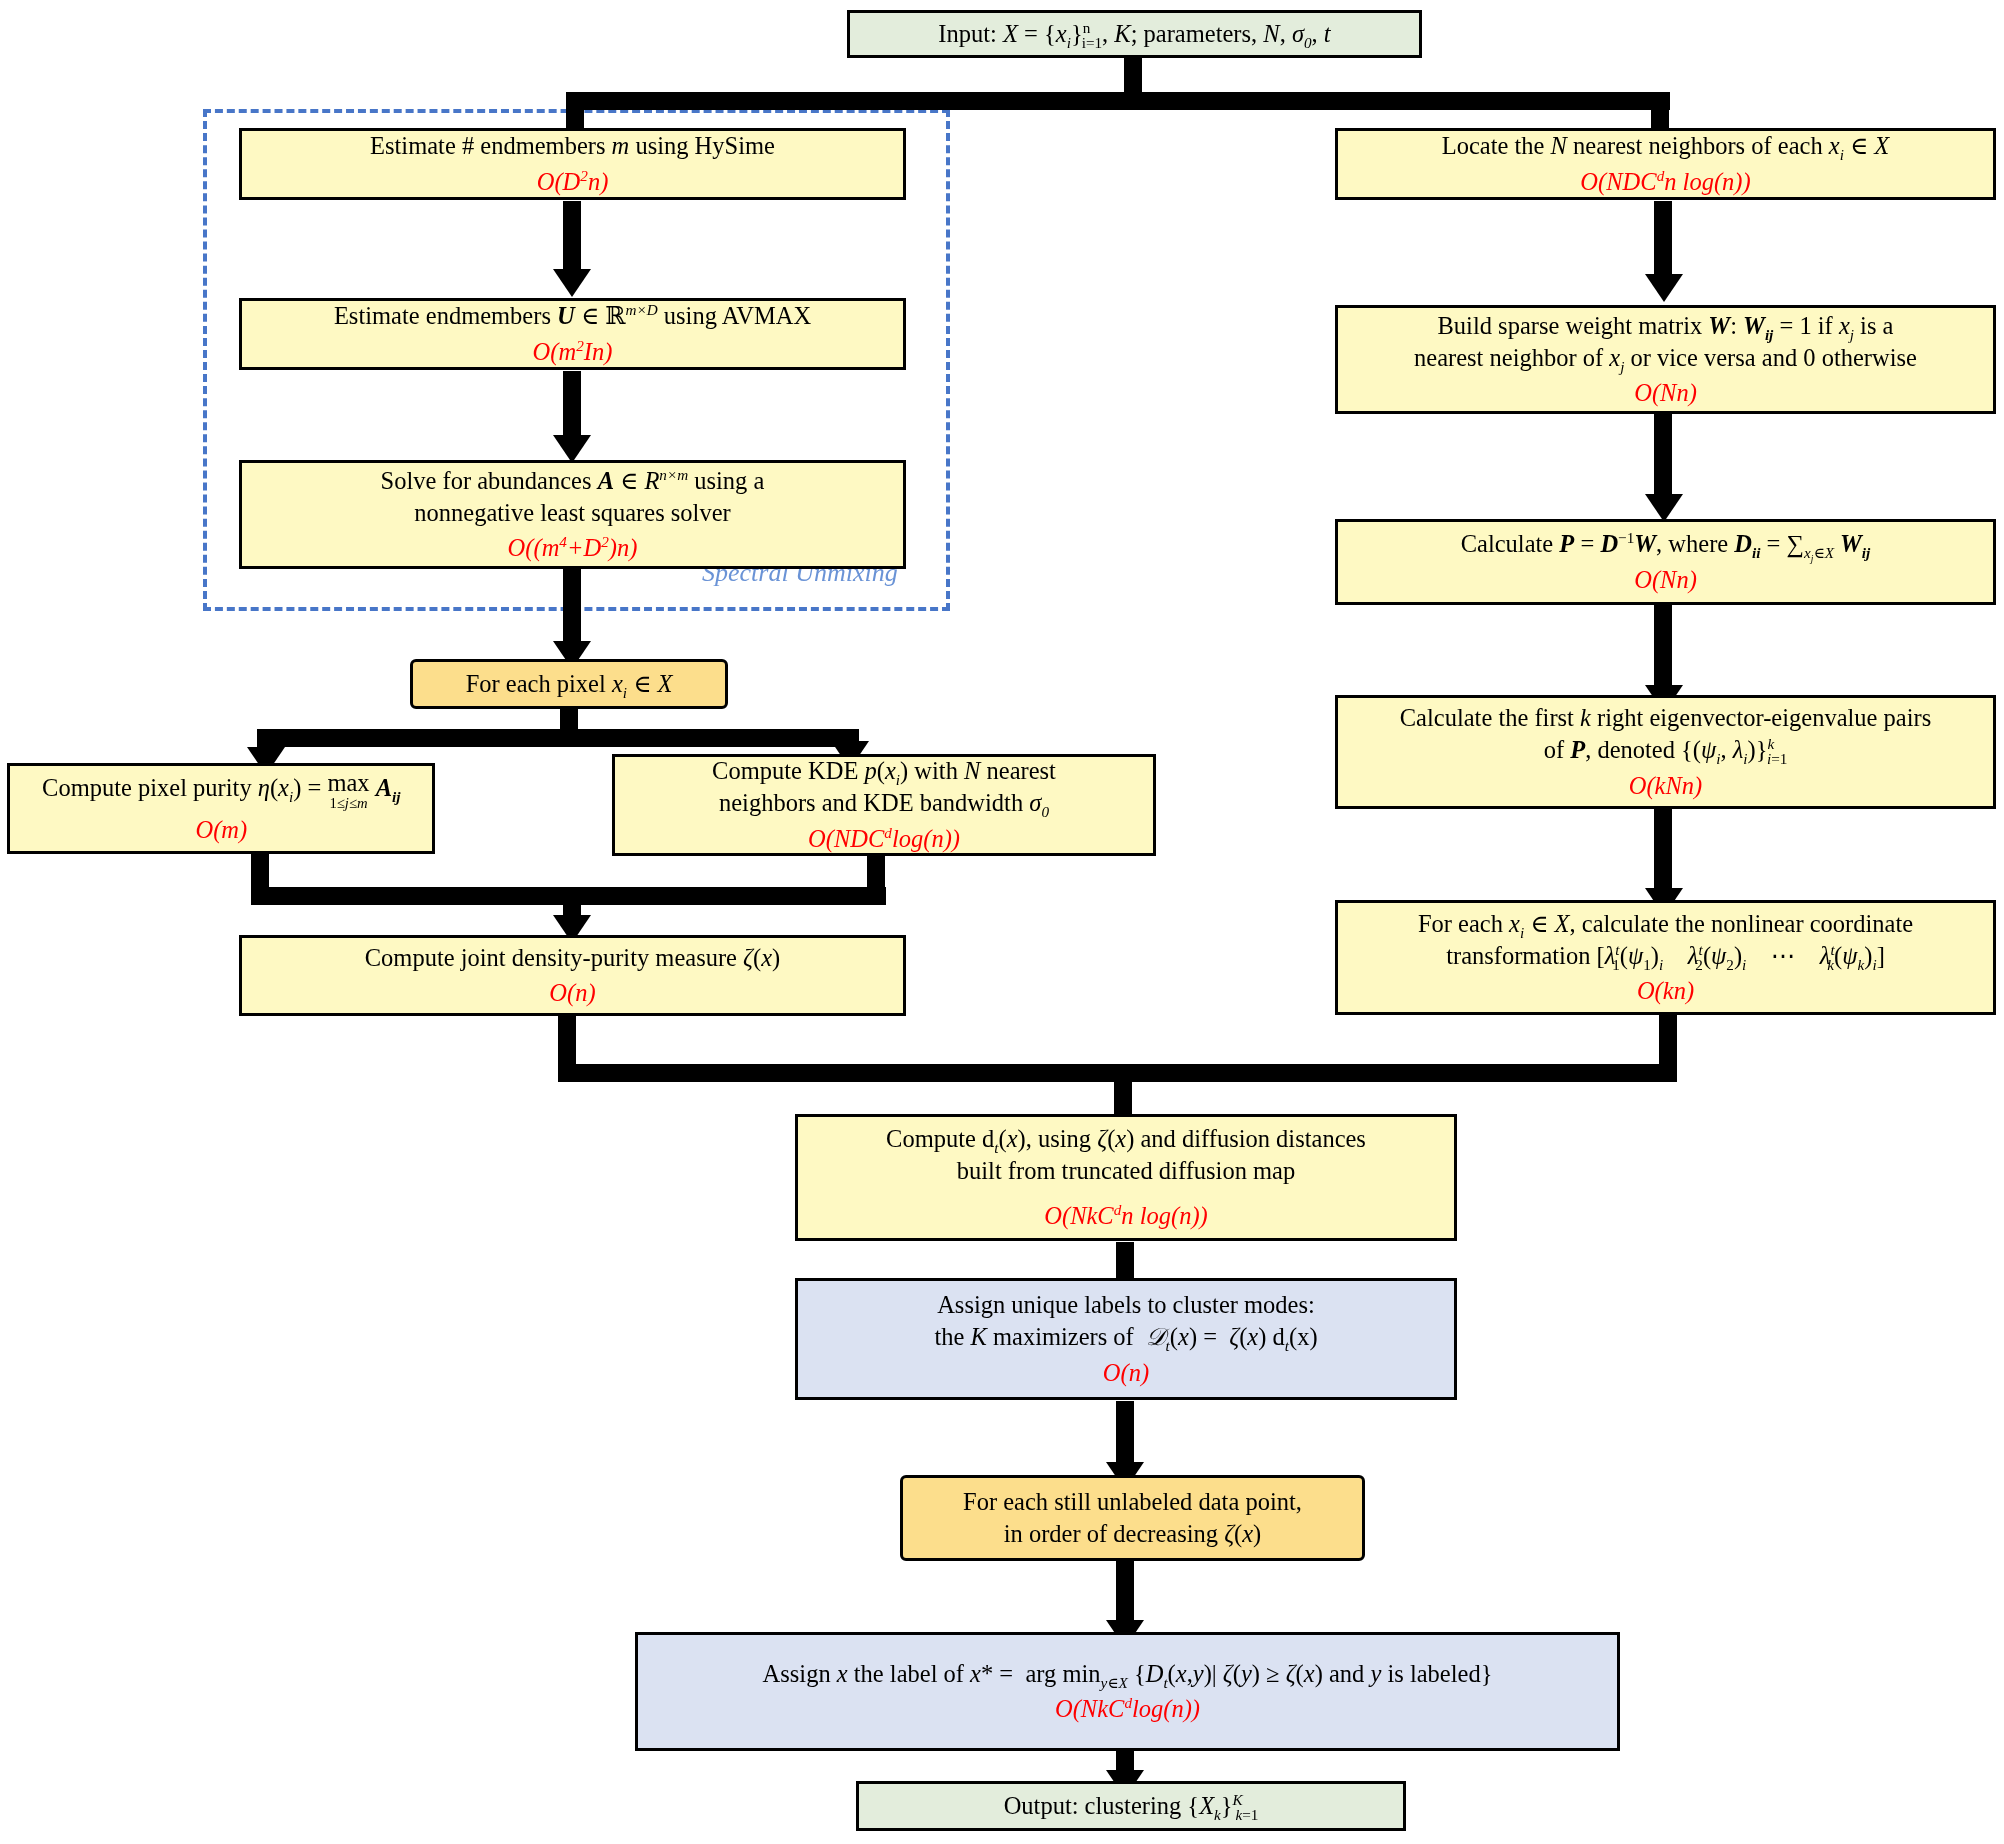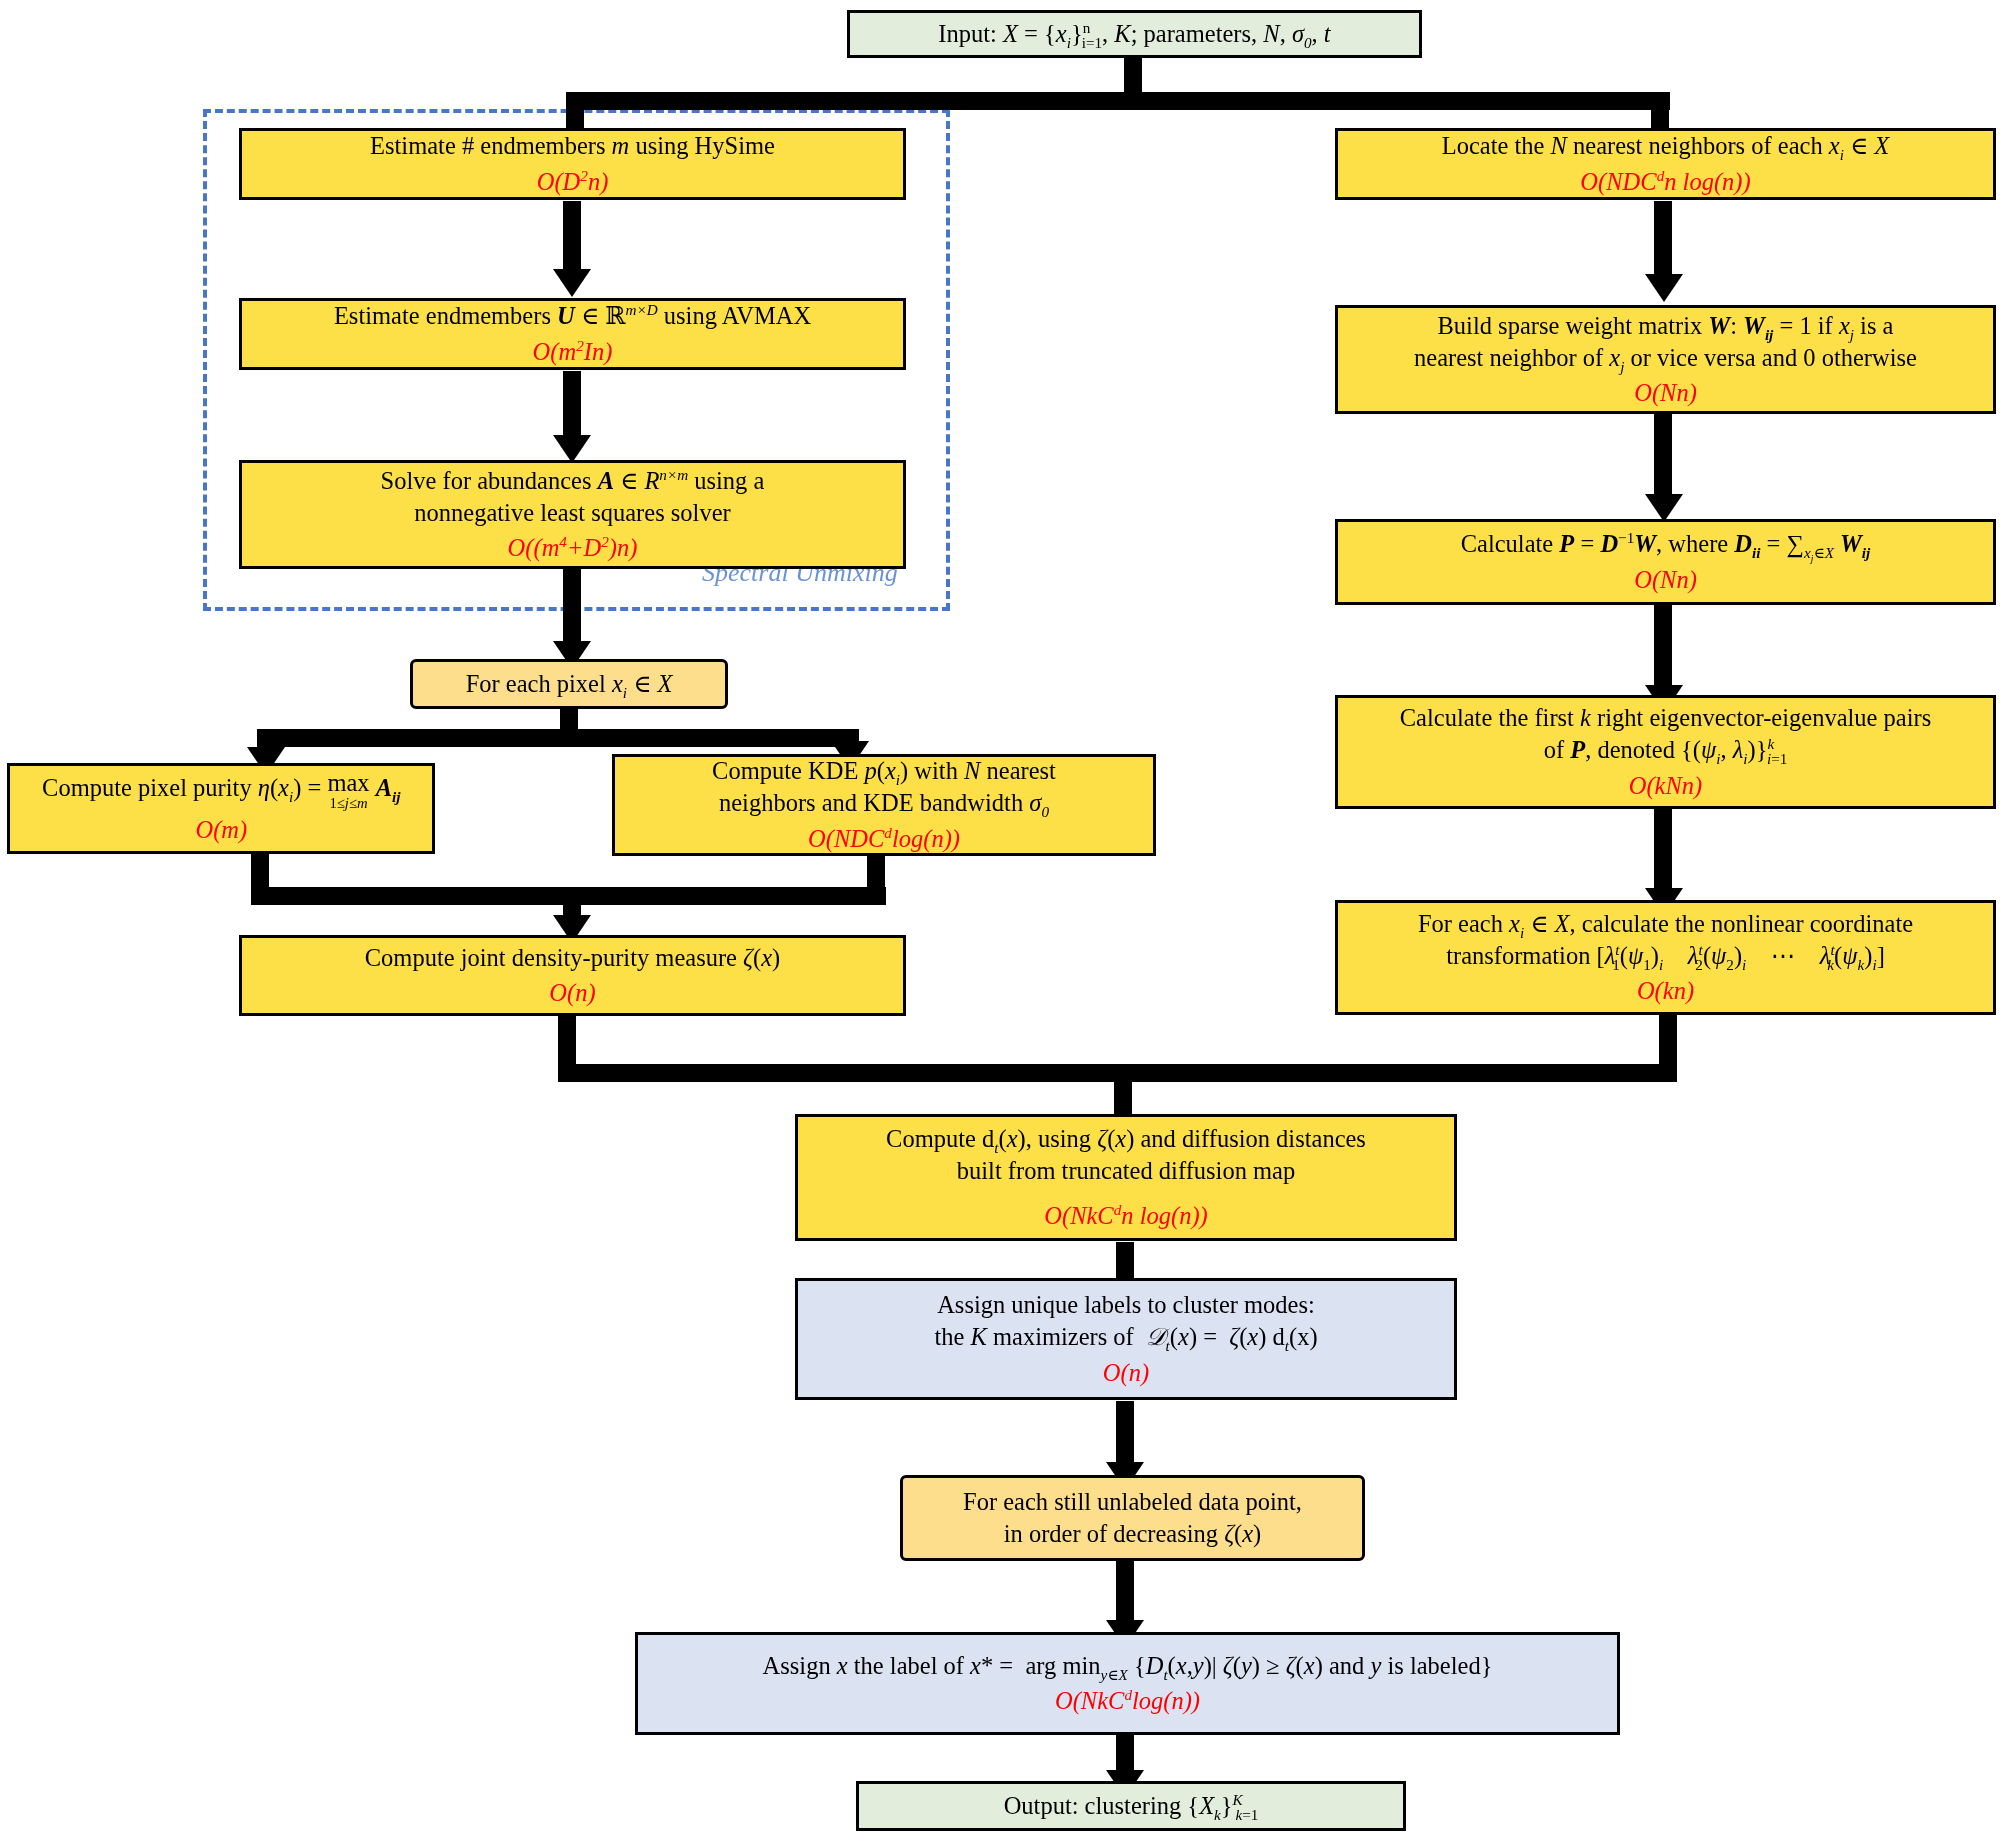--- a/index.html
+++ b/index.html
@@ -80,21 +80,21 @@
     border-left: 19px solid transparent;
     border-right: 19px solid transparent;
     border-top: 28px solid #000000;
   }
 
   
   .it { font-style: italic; }
   sub, sup { font-size: 62%; line-height: 0; }
 </style>
 <style>
- .gray{background:#fde047;}
+ .gray{background:#fef9c3;}
  .green{background:#E3EDDC;}
  .gold{background:#FCDE8C;}
  .blue{background:#DBE2F2;}
  .node .cost{color:#FF0000;}
  .group-box{border-color:#4876C8;}
  .group-label{color:#6A93D6;}
  .node{border-color:#000000;}
  .seg{background:#000000;}
  .arrow-down{border-top-color:#000000;}
 </style></head>
@@ -242,21 +242,21 @@
   <div class="seg" style="left:1116px; top:1401px; width:18.3px; height:70px;"></div>
   <div class="arrowhead arrow-down" style="left:1106px; top:1462px;"></div>
 
   <div class="node gold" style="left:900px; top:1475px; width:465px; height:86px;">
     <span class="txt">For each still unlabeled data point,<br>in order of decreasing <span class="it">ζ</span>(<span class="it">x</span>)</span>
   </div>
 
   <div class="seg" style="left:1116px; top:1561px; width:18.3px; height:69px;"></div>
   <div class="arrowhead arrow-down" style="left:1106px; top:1620px;"></div>
 
-  <div class="node blue" style="left:635px; top:1632px; width:985px; height:103px;">
+  <div class="node blue" style="left:635px; top:1632px; width:985px; height:119px;">
     <span class="txt">Assign <span class="it">x</span> the label of <span class="it">x</span>* = &nbsp;arg min<sub><span class="it">y</span>∈<span class="it">X</span></sub> {<span class="it">D<sub>t</sub></span>(<span class="it">x</span>,<span class="it">y</span>)| <span class="it">ζ</span>(<span class="it">y</span>) ≥ <span class="it">ζ</span>(<span class="it">x</span>) and <span class="it">y</span> is labeled}</span>
     <span class="cost"><span class="it">O</span>(<span class="it">NkC</span><sup><span class="it">d</span></sup>log(<span class="it">n</span>))</span>
   </div>
 
   <div class="seg" style="left:1116px; top:1728px; width:18.3px; height:59px;"></div>
   <div class="arrowhead arrow-down" style="left:1106px; top:1770px;"></div>
 
   <div class="node green" style="left:856px; top:1781px; width:550px; height:50px;">
     <span class="txt">Output: clustering {<span class="it">X<sub>k</sub></span>}<sup><span class="it">K</span></sup><sub style="margin-left:-7.3px;"><span class="it">k</span>=1</sub></span>
   </div>

